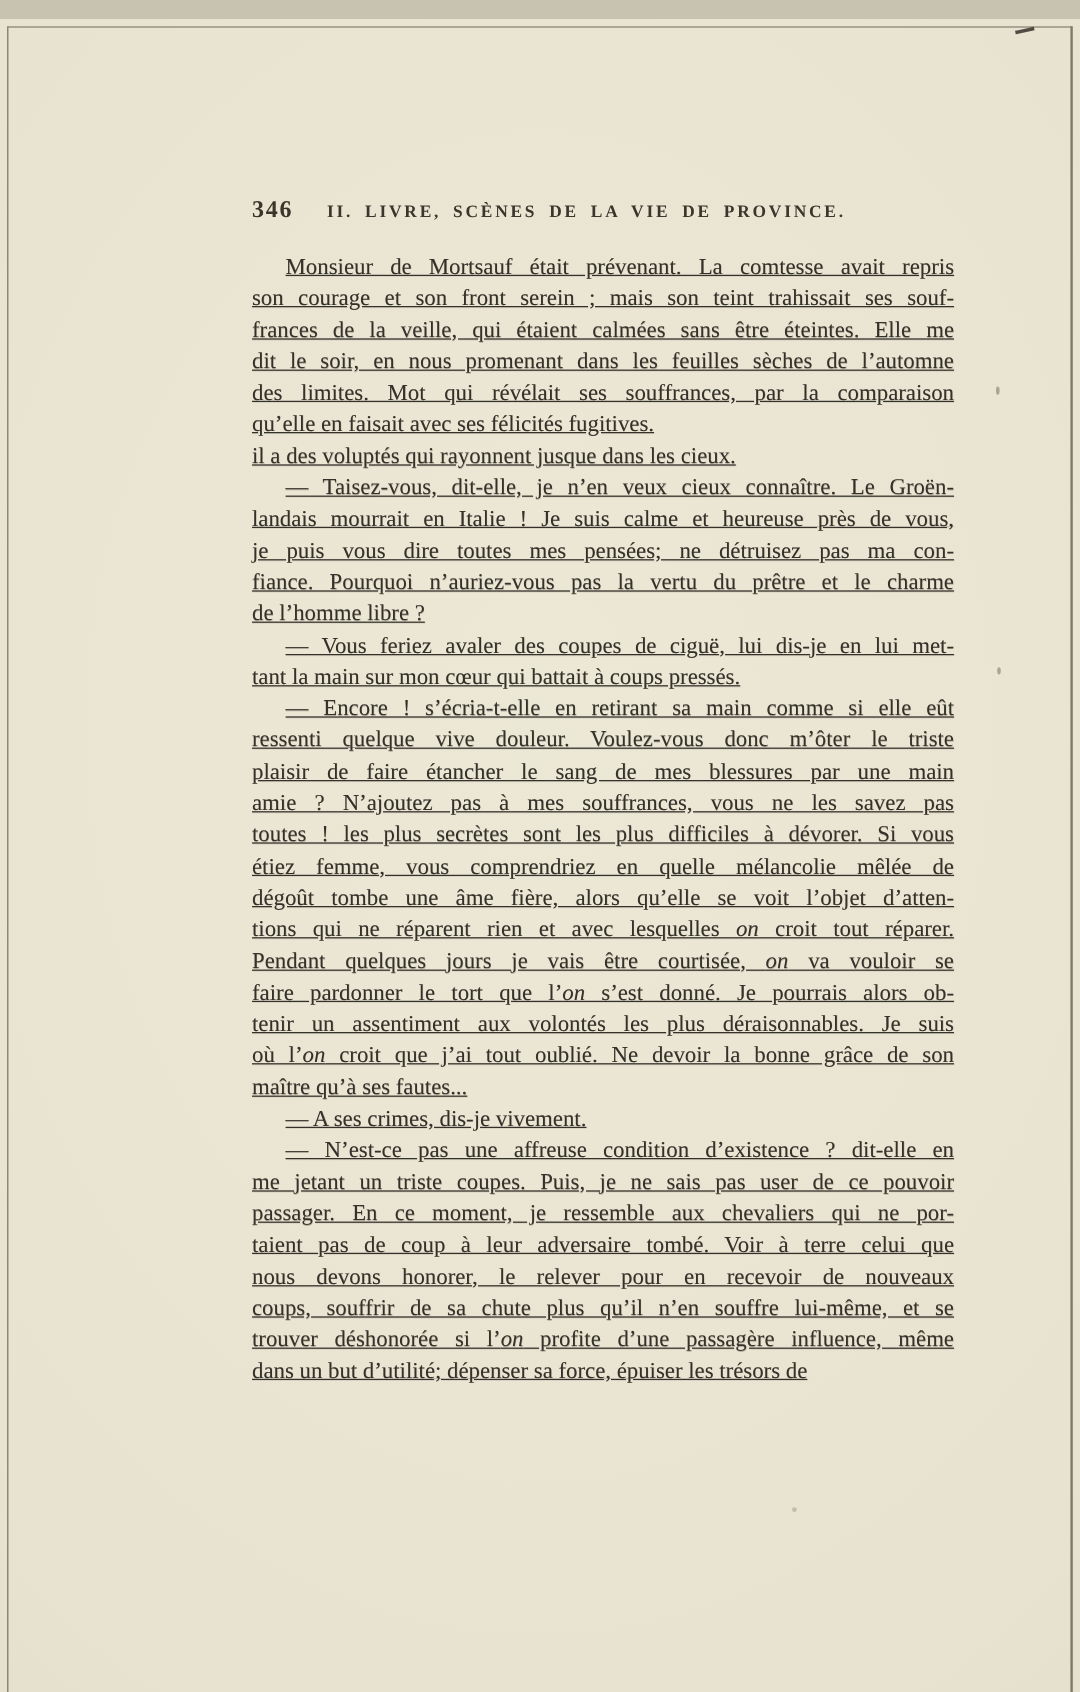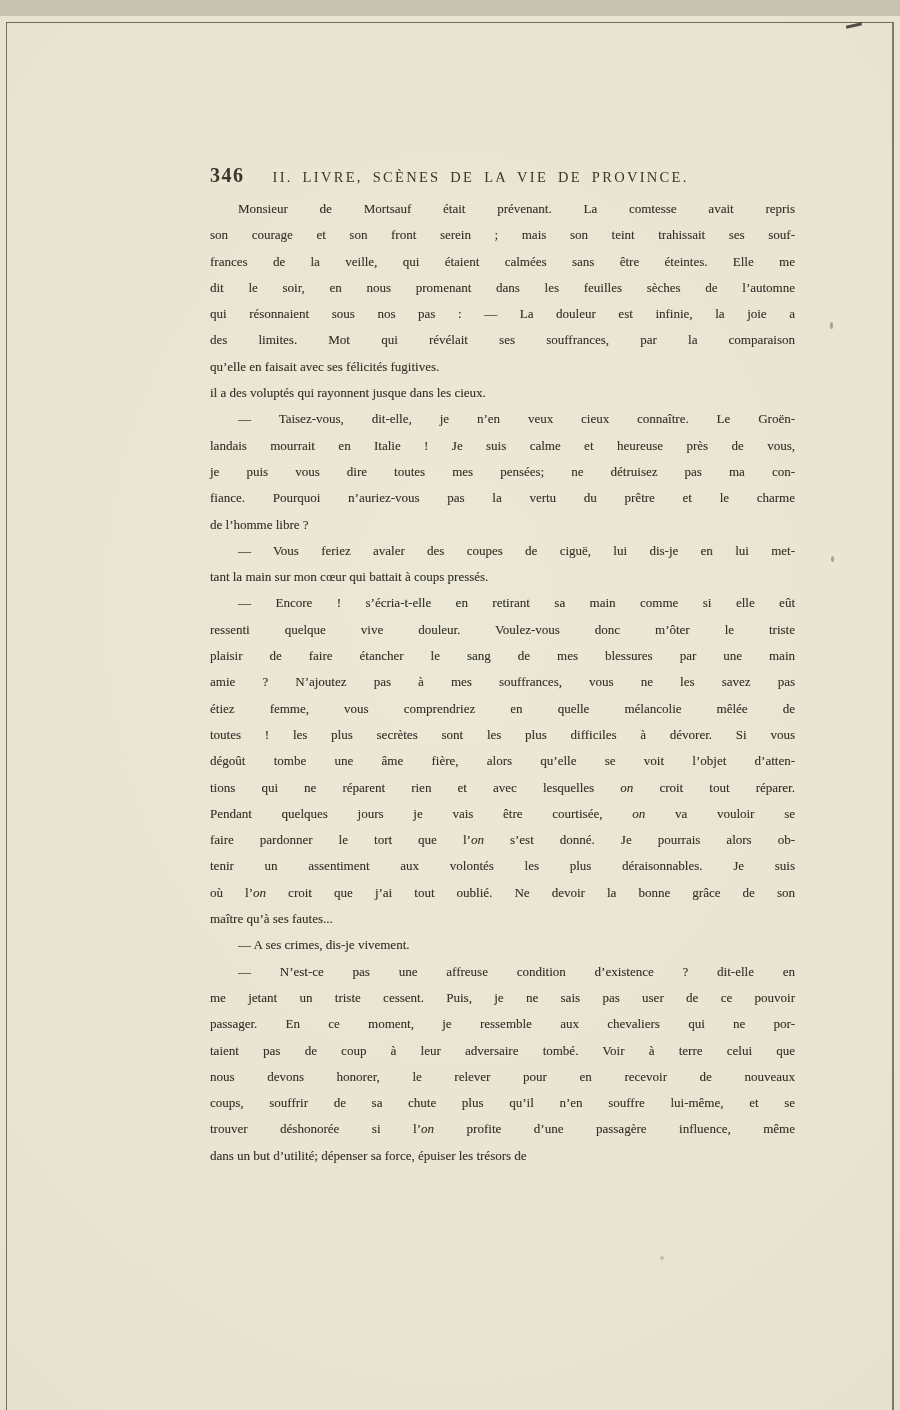--- a/index.html
+++ b/index.html
@@ -57,35 +57,36 @@
   }
   .page-number {
     font-size: 20px;
     font-weight: 600;
     letter-spacing: 1.5px;
     color: #3a362c;
   }
   .running-title {
     margin-left: 28px;
     font-size: 14.5px;
-    font-weight: 400;
+    font-weight: 700;
     letter-spacing: 2.3px;
     word-spacing: 4px;
     color: #3a362c;
   }
 
   .text-block {
     position: absolute;
     left: 210px;
-    top: 180px;
+    top: 194px;
     width: 585px;
-    font-size: 13px;
+    font-size: 19px;
     line-height: 26.3px;
     color: #34312a;
     text-shadow: 0.3px 0.3px 0 rgba(58, 54, 44, 0.3);
+    text-decoration: underline;
   }
   .paragraph { margin: 0; }
   .line {
     text-align: justify;
     text-align-last: justify;
     -moz-text-align-last: justify;
   }
   .line.first { text-indent: 28px; }
   .line.last  { text-align-last: left; -moz-text-align-last: left; }
   .line i { font-style: italic; }
@@ -104,21 +105,20 @@
     <span class="page-number">346</span>
     <span class="running-title">II. LIVRE, SCÈNES DE LA VIE DE PROVINCE.</span>
   </div>
 
   <div class="text-block">
       <div class="paragraph">
         <div class="line first"><span>Monsieur de Mortsauf était prévenant. La comtesse avait repris</span></div>
         <div class="line"><span>son courage et son front serein ; mais son teint trahissait ses souf-</span></div>
         <div class="line"><span>frances de la veille, qui étaient calmées sans être éteintes. Elle me</span></div>
         <div class="line"><span>dit le soir, en nous promenant dans les feuilles sèches de l’automne</span></div>
-        <div class="line"><span>qui résonnaient sous nos pas : — La douleur est infinie, la joie a</span></div>
         <div class="line"><span>des limites. Mot qui révélait ses souffrances, par la comparaison</span></div>
         <div class="line last"><span>qu’elle en faisait avec ses félicités fugitives.</span></div>
       </div>
       <div class="paragraph">
         <div class="line last"><span>il a des voluptés qui rayonnent jusque dans les cieux.</span></div>
       </div>
       <div class="paragraph">
         <div class="line first"><span>— Taisez-vous, dit-elle, je n’en veux cieux connaître. Le Groën-</span></div>
         <div class="line"><span>landais mourrait en Italie ! Je suis calme et heureuse près de vous,</span></div>
         <div class="line"><span>je puis vous dire toutes mes pensées; ne détruisez pas ma con-</span></div>
@@ -127,36 +127,36 @@
       </div>
       <div class="paragraph">
         <div class="line first"><span>— Vous feriez avaler des coupes de ciguë, lui dis-je en lui met-</span></div>
         <div class="line last"><span>tant la main sur mon cœur qui battait à coups pressés.</span></div>
       </div>
       <div class="paragraph">
         <div class="line first"><span>— Encore ! s’écria-t-elle en retirant sa main comme si elle eût</span></div>
         <div class="line"><span>ressenti quelque vive douleur. Voulez-vous donc m’ôter le triste</span></div>
         <div class="line"><span>plaisir de faire étancher le sang de mes blessures par une main</span></div>
         <div class="line"><span>amie ? N’ajoutez pas à mes souffrances, vous ne les savez pas</span></div>
+        <div class="line"><span>toutes ! les plus secrètes sont les plus difficiles à dévorer. Si vous</span></div>
         <div class="line"><span>étiez femme, vous comprendriez en quelle mélancolie mêlée de</span></div>
-        <div class="line"><span>toutes ! les plus secrètes sont les plus difficiles à dévorer. Si vous</span></div>
         <div class="line"><span>dégoût tombe une âme fière, alors qu’elle se voit l’objet d’atten-</span></div>
         <div class="line"><span>tions qui ne réparent rien et avec lesquelles </span><i>on</i><span> croit tout réparer.</span></div>
         <div class="line"><span>Pendant quelques jours je vais être courtisée, </span><i>on</i><span> va vouloir se</span></div>
         <div class="line"><span>faire pardonner le tort que l’</span><i>on</i><span> s’est donné. Je pourrais alors ob-</span></div>
         <div class="line"><span>tenir un assentiment aux volontés les plus déraisonnables. Je suis</span></div>
         <div class="line"><span>où l’</span><i>on</i><span> croit que j’ai tout oublié. Ne devoir la bonne grâce de son</span></div>
         <div class="line last"><span>maître qu’à ses fautes...</span></div>
       </div>
       <div class="paragraph">
         <div class="line first last"><span>— A ses crimes, dis-je vivement.</span></div>
       </div>
       <div class="paragraph">
         <div class="line first"><span>— N’est-ce pas une affreuse condition d’existence ? dit-elle en</span></div>
-        <div class="line"><span>me jetant un triste cessent. Puis, je ne sais pas user de ce pouvoir</span></div>
+        <div class="line"><span>me jetant un triste coupes. Puis, je ne sais pas user de ce pouvoir</span></div>
         <div class="line"><span>passager. En ce moment, je ressemble aux chevaliers qui ne por-</span></div>
         <div class="line"><span>taient pas de coup à leur adversaire tombé. Voir à terre celui que</span></div>
         <div class="line"><span>nous devons honorer, le relever pour en recevoir de nouveaux</span></div>
         <div class="line"><span>coups, souffrir de sa chute plus qu’il n’en souffre lui-même, et se</span></div>
         <div class="line"><span>trouver déshonorée si l’</span><i>on</i><span> profite d’une passagère influence, même</span></div>
         <div class="line last"><span>dans un but d’utilité; dépenser sa force, épuiser les trésors de</span></div>
       </div>
     </div>
 </div>
 

